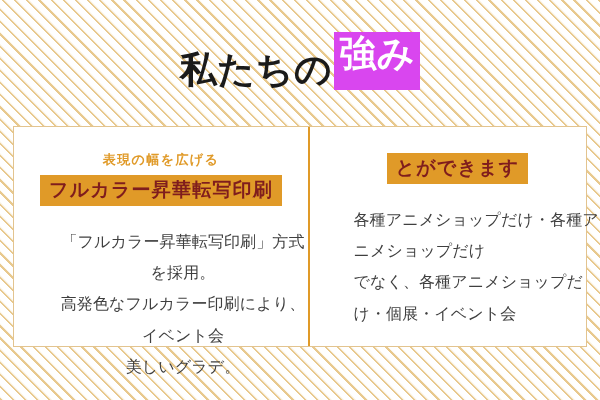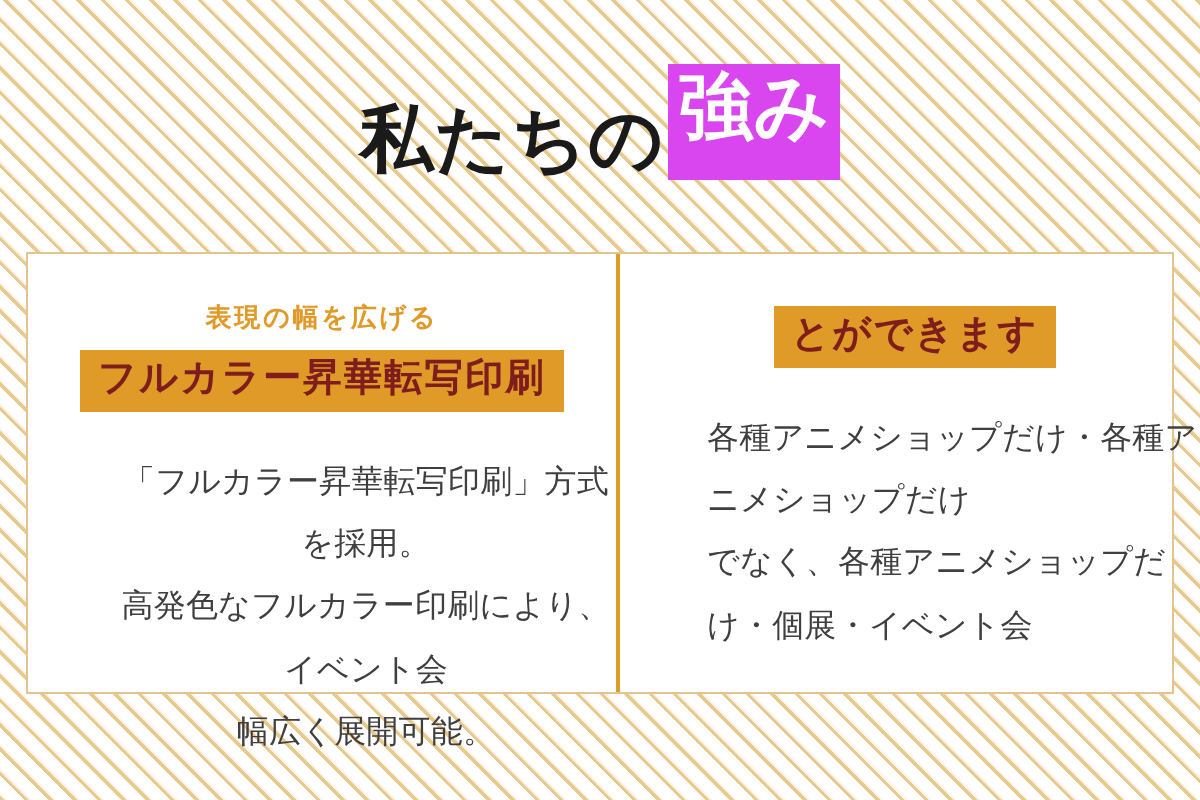--- a/index.html
+++ b/index.html
@@ -149,21 +149,21 @@
   </div>
 
   <div id="panel">
 
     <div class="column">
       <div class="col-subtitle">表現の幅を広げる</div>
       <div class="col-heading">フルカラー昇華転写印刷</div>
       <div class="col-body center">
         <div>「フルカラー昇華転写印刷」方式を採用。</div>
         <div>高発色なフルカラー印刷により、イベント会</div>
-        <div>幅広く展開可能。</div>
+        <div>美しいグラデ。</div>
       </div>
     </div>
 
     <div id="col-divider"></div>
 
     <div class="column">
       <div class="col-heading">とができます</div>
       <div class="col-body left">
         <div>各種アニメショップだけ・各種アニメショップだけ</div>
         <div>でなく、各種アニメショップだけ・個展・イベント会</div>

